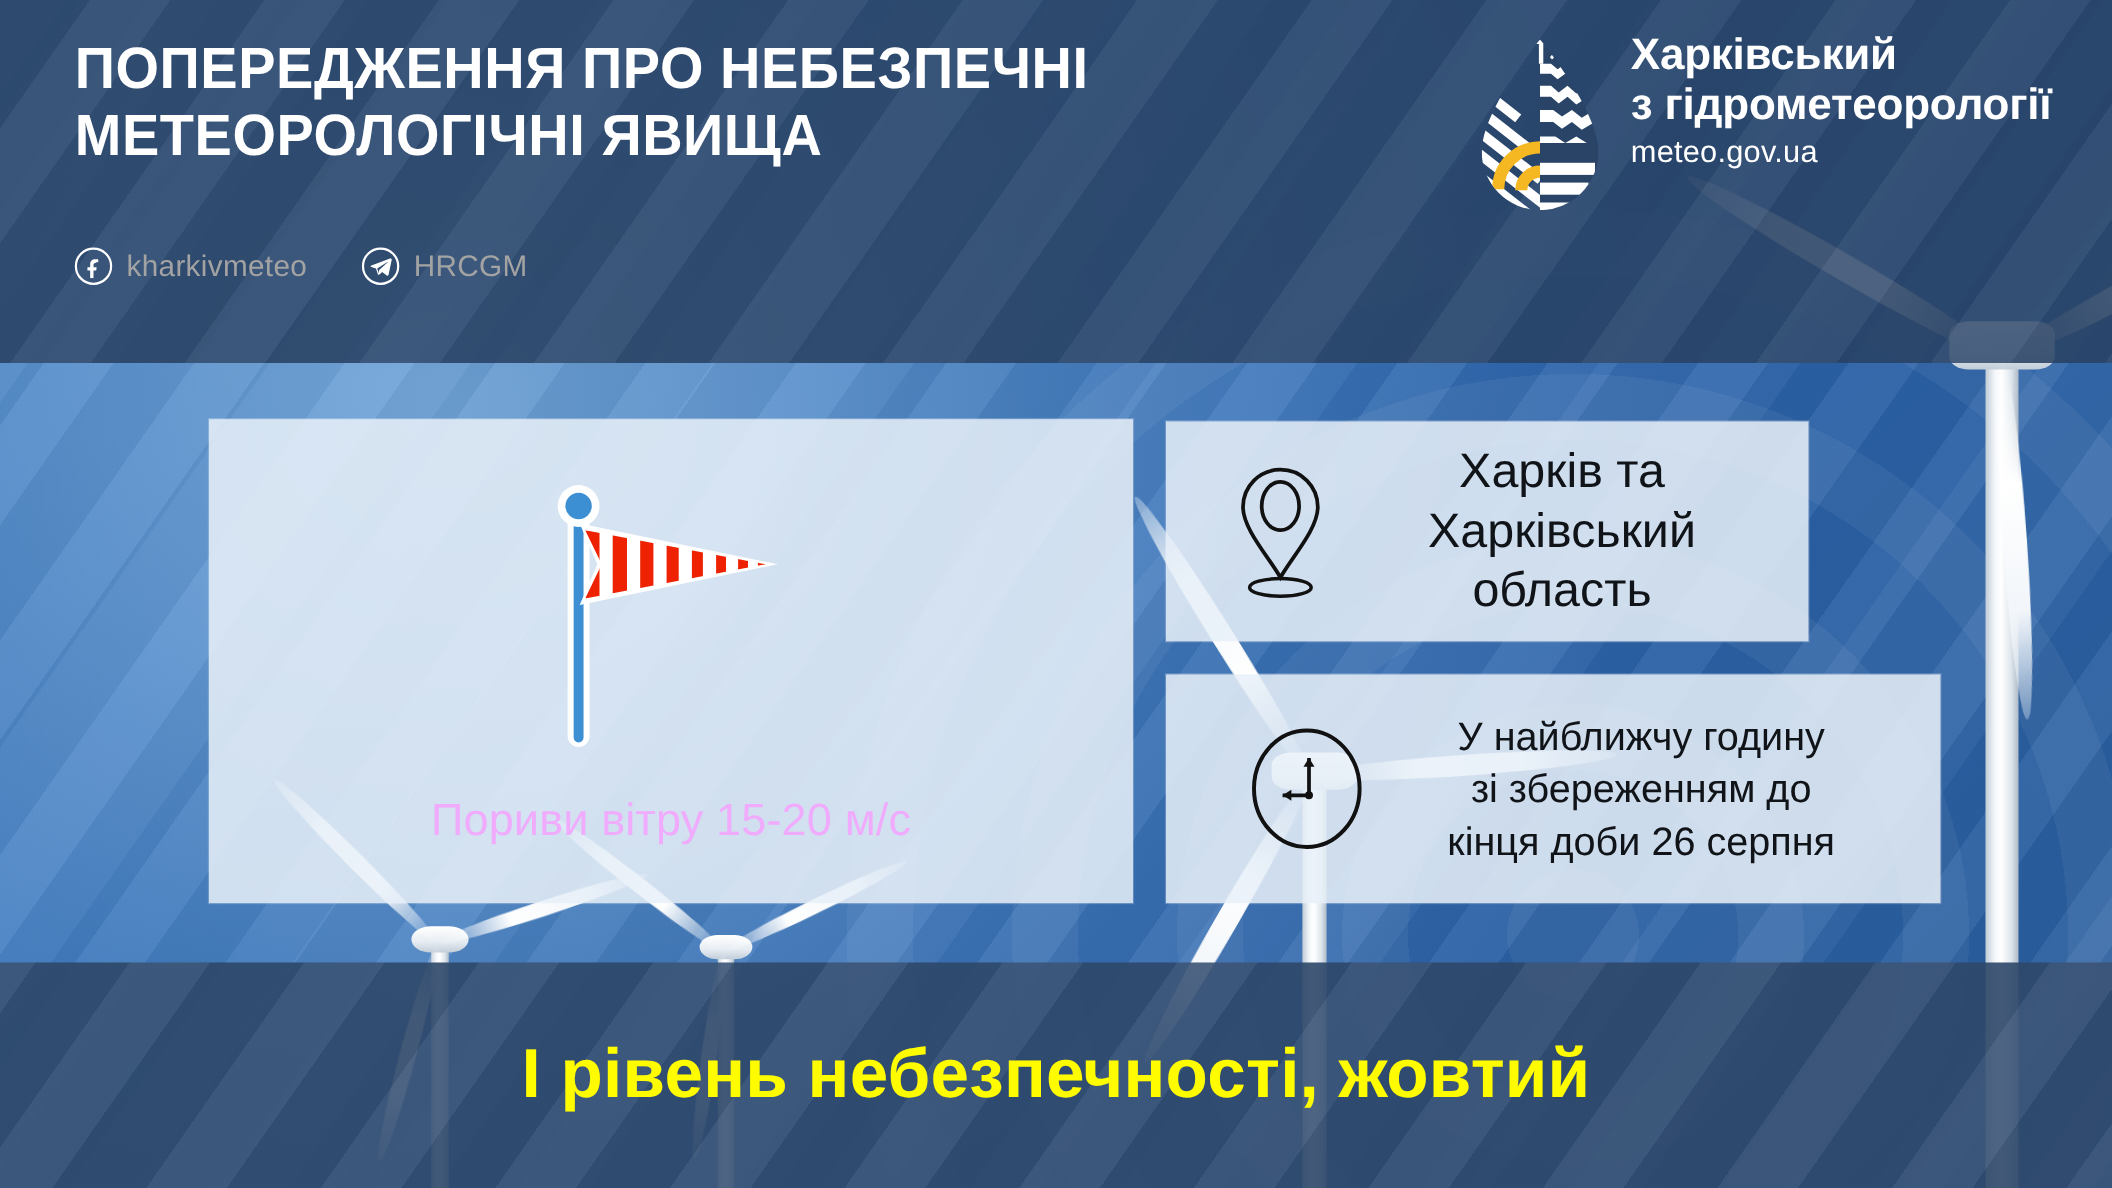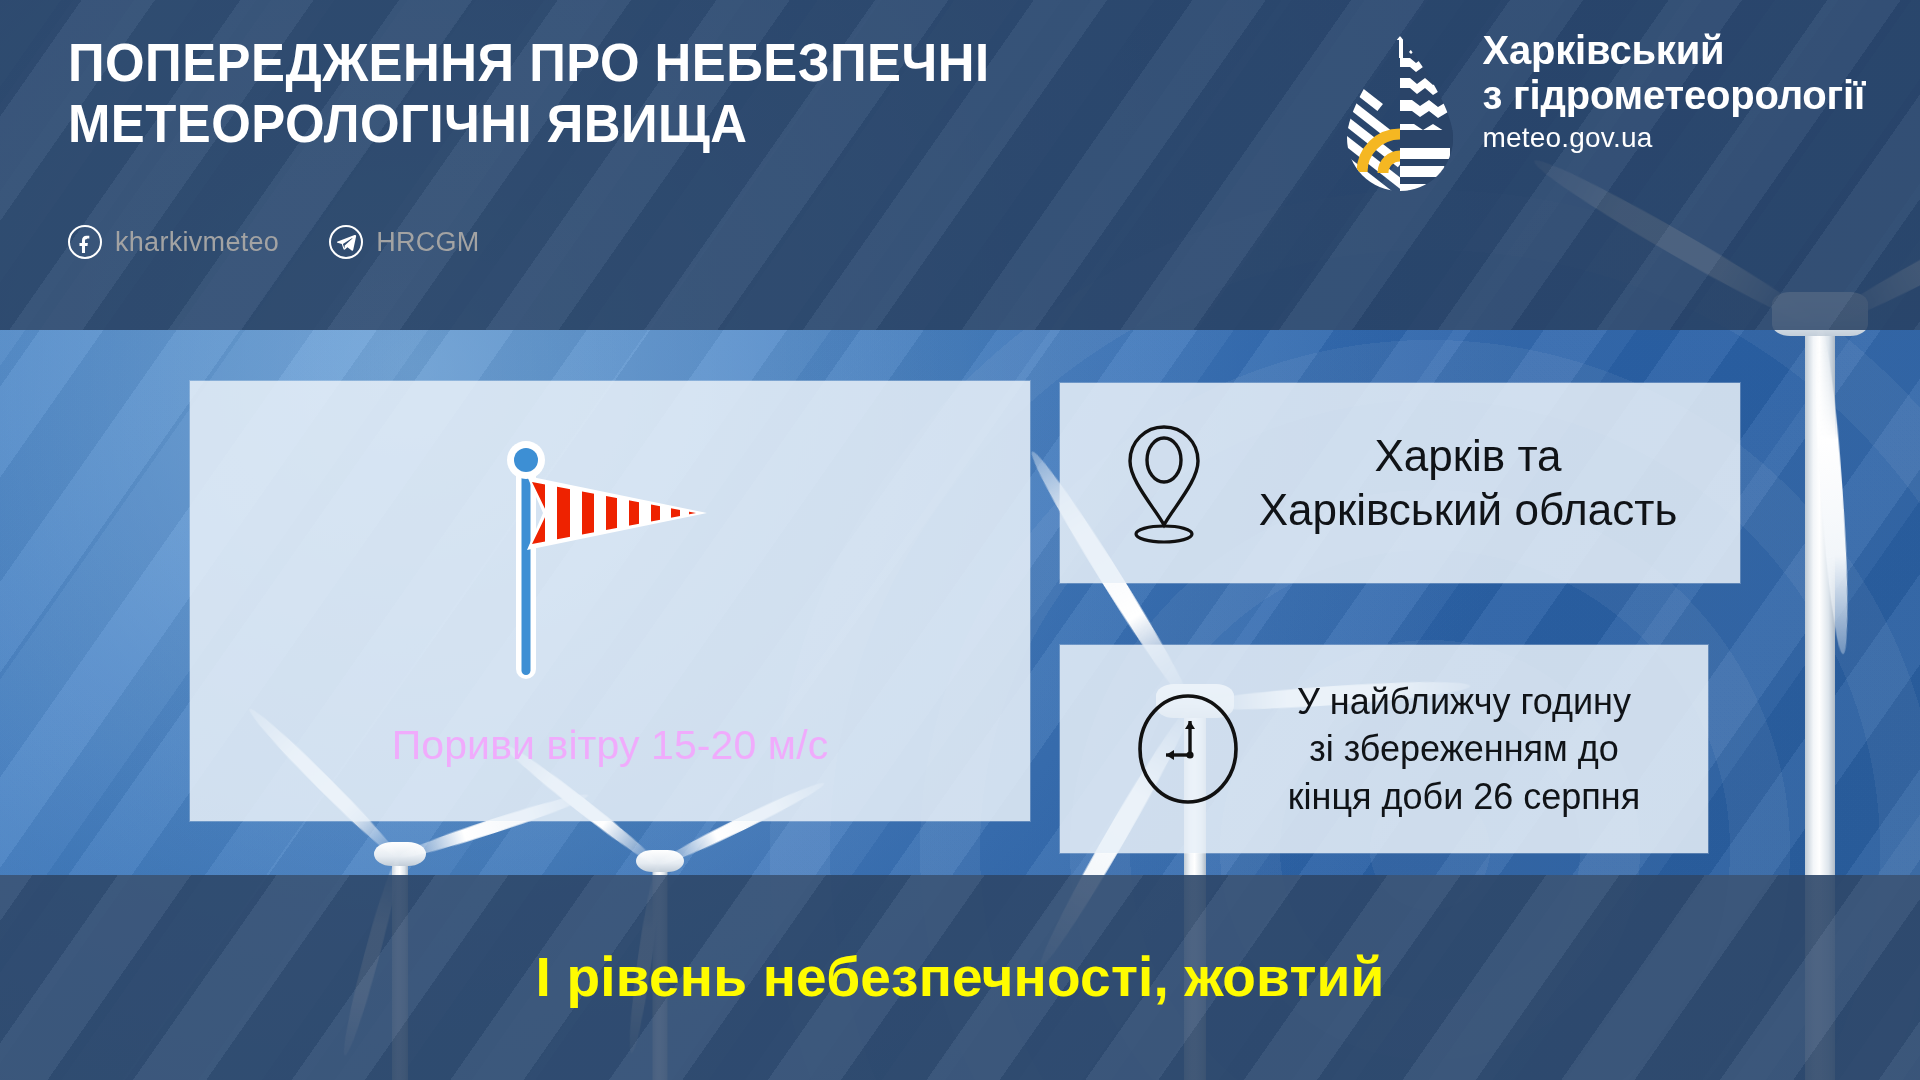--- a/index.html
+++ b/index.html
@@ -110,22 +110,22 @@
   #logo-text .ln{ font-size:40px; font-weight:bold; line-height:1.12; letter-spacing:-.2px; white-space:nowrap;}
   #logo-text .url{ font-size:28px; font-weight:normal; line-height:1.25; letter-spacing:.2px; margin-top:2px;}
 
   
   .panel{
     position:absolute;
     background:rgba(232,240,248,.86);
     box-shadow:0 0 0 1px rgba(255,255,255,.22);
   }
   #panel-wind{ left:190px; top:381px; width:840px; height:440px; }
-  #panel-place{ left:1060px; top:383px; width:680px; height:200px; }
-  #panel-time{ left:1060px; top:645px; width:648px; height:208px;padding-left:24px; }
+  #panel-place{ left:1060px; top:383px; width:584px; height:200px; }
+  #panel-time{ left:1060px; top:613px; width:704px; height:208px;padding-left:24px; }
 
   #windflag{ position:absolute; left:50%; top:48px; transform:translateX(-50%); width:270px; height:270px;}
   #wind-caption{
     position:absolute; left:0; right:0; bottom:52px; text-align:center;
     font-size:41px; color:#f0abfc; letter-spacing:.1px;
   }
 
   .row-panel{ display:flex; align-items:center; height:100%; padding:0 28px 0 44px; }
   .row-icon{ flex:0 0 auto; width:120px; display:flex; align-items:center; justify-content:center; }
   .row-text{ flex:1 1 auto; text-align:center; color:#101317; }
@@ -142,21 +142,21 @@
     position:absolute; inset:-40%;
     background:repeating-linear-gradient(
       -55deg,
       rgba(255,255,255,.05) 0px,
       rgba(255,255,255,.05) 60px,
       rgba(0,0,0,.04) 60px,
       rgba(0,0,0,.04) 130px);
   }
   #footer-text{
     position:absolute; left:0; right:0; top:50%; transform:translateY(-52%);
-    text-align:center; color:#fffc00; font-weight:bold; font-size:55px;
+    text-align:center; color:#fffc00; font-weight:bold; font-size:63px;
     letter-spacing:.2px; white-space:nowrap;
   }
 </style>
 </head>
 <body>
 
 <div id="photo">
   <div class="skyglow"></div>
   <div class="diag"></div>
   <div class="diag2"></div>

